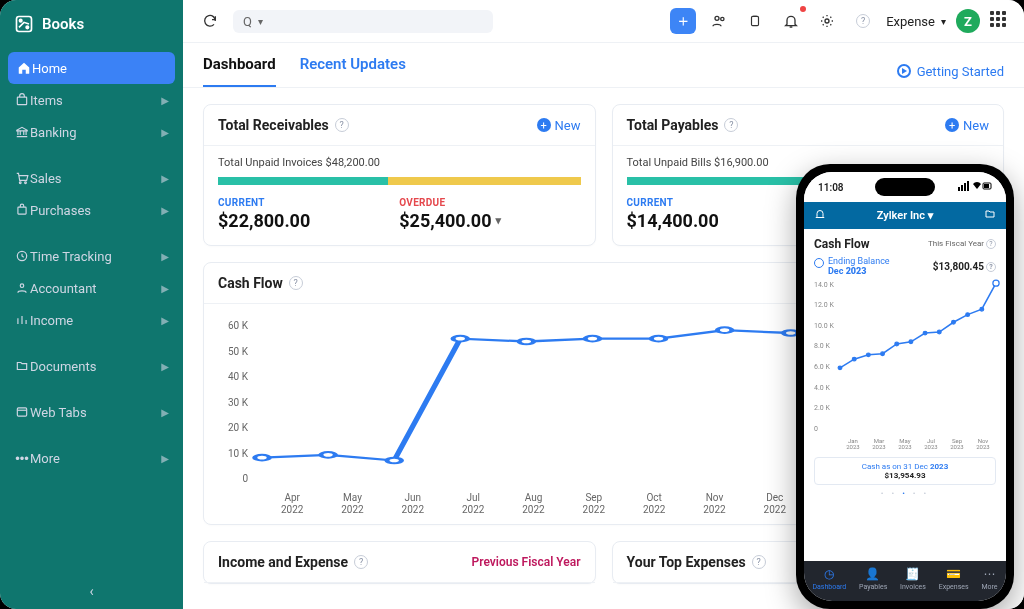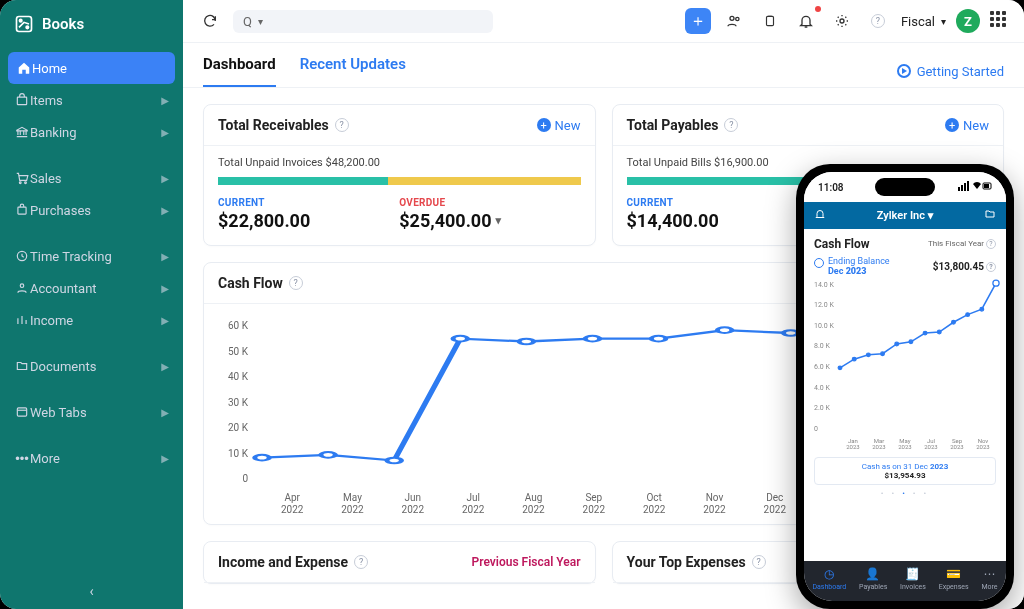--- a/index.html
+++ b/index.html
@@ -279,21 +279,21 @@
         <div class="icon-btn">
             <svg width="16" height="16" viewBox="0 0 24 24" fill="none" stroke="#333" stroke-width="2">
               <circle cx="12" cy="12" r="3"></circle>
               <path d="M12 3v2M12 19v2M3 12h2M19 12h2M5.6 5.6l1.4 1.4M17 17l1.4 1.4M5.6 18.4L7 17M17 7l1.4-1.4"></path>
             </svg>
           </div>
         <div class="icon-btn">
             <span class="help">?</span>
           </div>
         <div class="org">
-          <span>Fiscal</span>
+          <span>Expense</span>
           <span style="font-size:10px">▾</span>
         </div>
         <div class="avatar">
             <span>Z</span>
           </div>
         <div class="apps">
             <span></span>
             <span></span>
             <span></span>
             <span></span>

